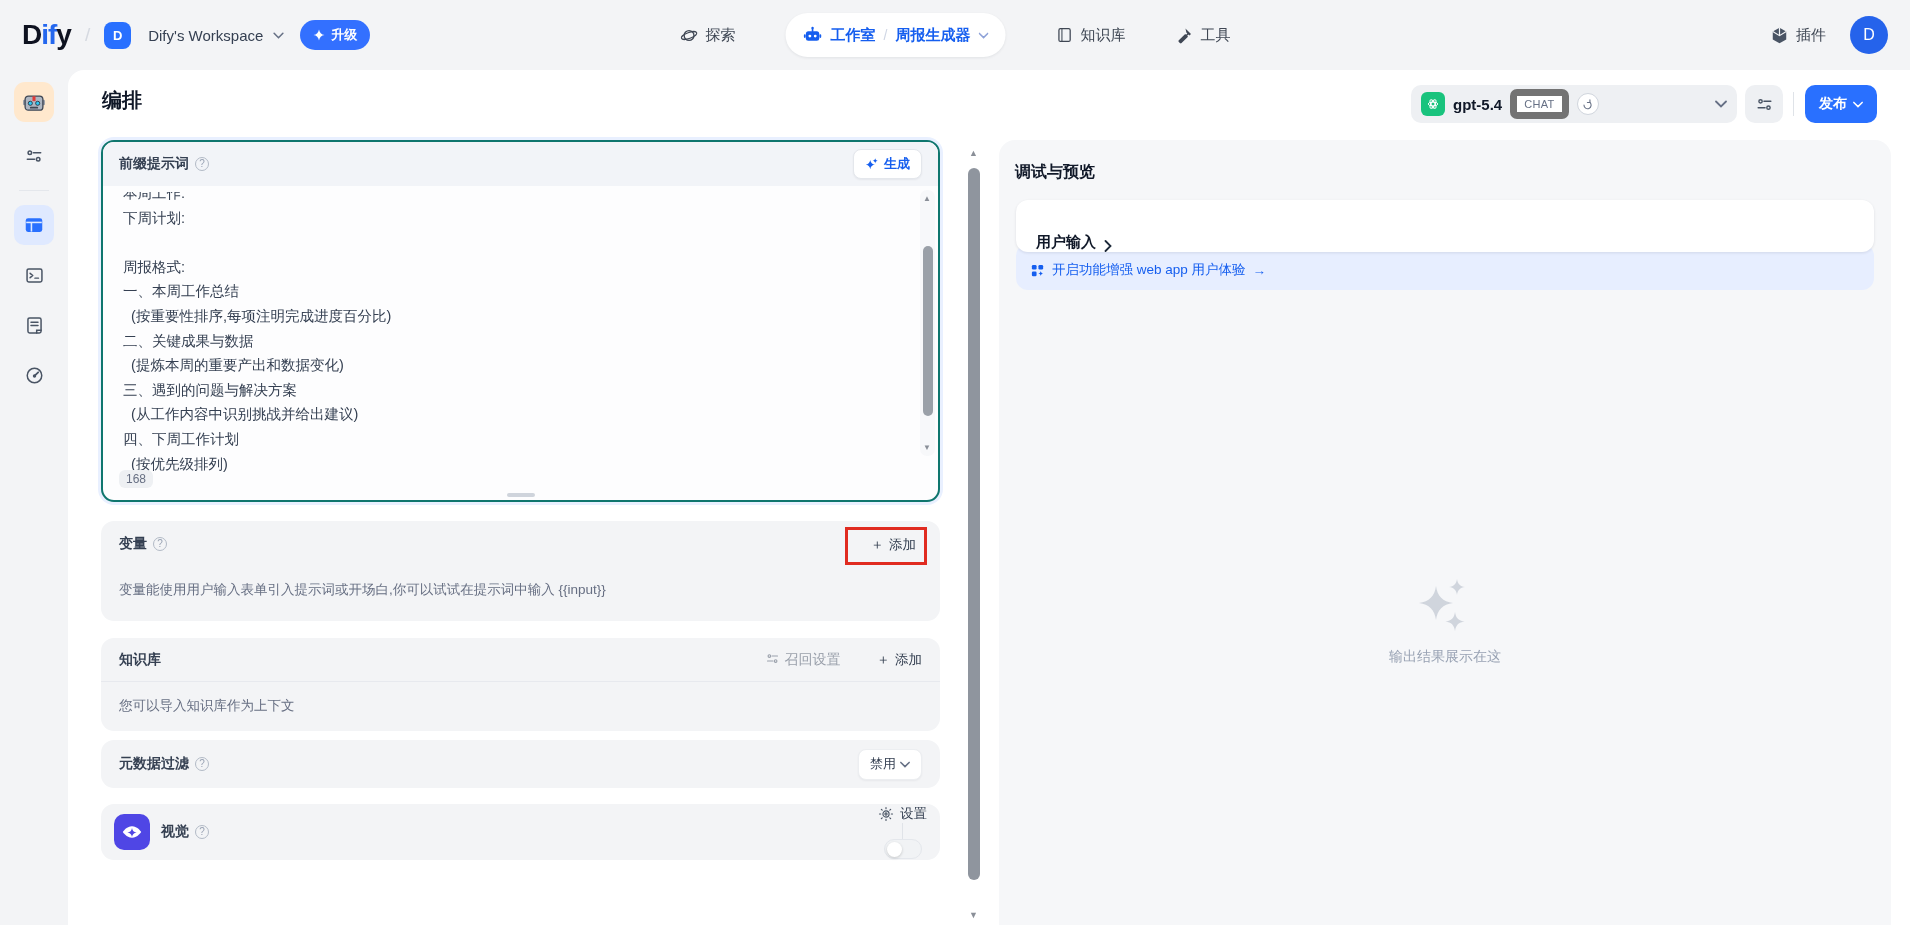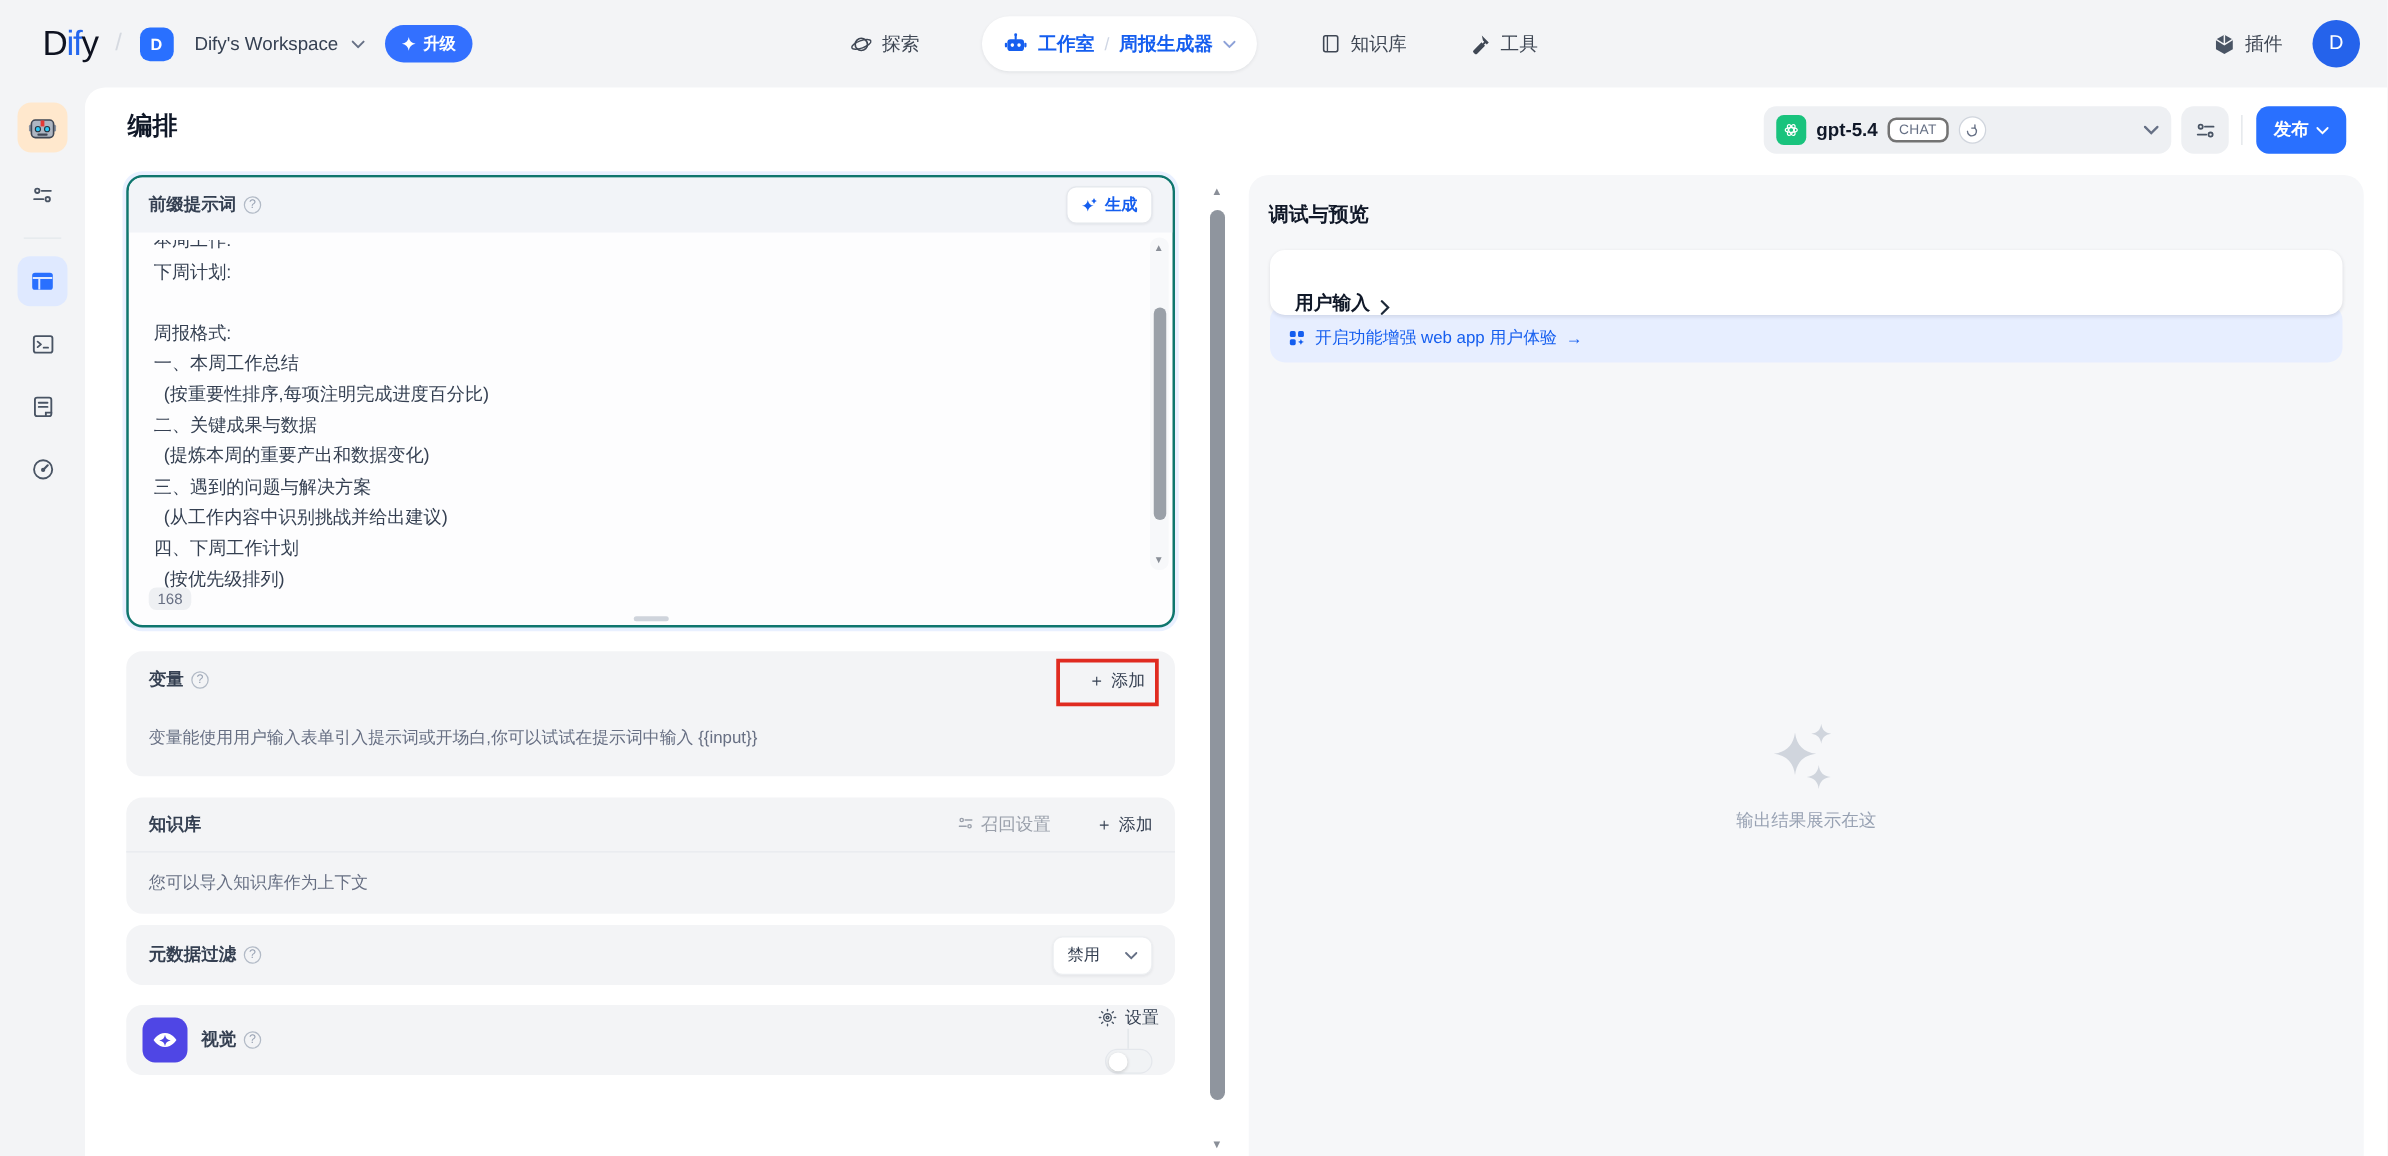--- a/index.html
+++ b/index.html
@@ -3,21 +3,21 @@
 <meta charset="utf-8">
 <style>
   * { margin:0; padding:0; box-sizing:border-box; }
   html,body { width:1910px; height:925px; overflow:hidden; }
   body { font-family:"Liberation Sans","DejaVu Sans",sans-serif; background:#f3f4f6; color:#354052; }
   #app { position:relative; width:1910px; height:925px; background:#f3f4f6; }
 
   
   .nav { position:absolute; left:0; top:0; width:1910px; height:70px; display:flex; align-items:center; padding:0 22px; }
   .nav-left { display:flex; align-items:center; gap:8px; }
-  .logo { font-size:28px; font-weight:400; letter-spacing:-1px; color:#0e1220;margin-left:12px; }
+  .logo { font-size:28px; font-weight:700; letter-spacing:-1px; color:#0e1220; }
   .logo .mid { color:#2467ee; }
   .bc-slash { color:#d5d9e0; font-size:19px; margin:0 6px; }
   .ws-avatar { width:27px; height:27px; border-radius:8px; background:#2970ff; color:#fff; font-size:13px; font-weight:700; display:flex; align-items:center; justify-content:center; }
   .ws-name { font-size:15px; font-weight:500; color:#354052; margin:0 2px 0 9px; }
   .chev { display:inline-block; }
   .upgrade-btn { display:flex; align-items:center; gap:6px; height:30px; padding:0 13px; border-radius:15px; background:#3370ff; color:#fff; font-size:13px; font-weight:600; margin-left:8px; }
   .nav-center { position:absolute; left:50%; top:0; height:70px; transform:translateX(-50%); display:flex; align-items:center; gap:50px; }
   .nav-item { display:flex; align-items:center; gap:7px; font-size:15px; font-weight:500; color:#3f4754; cursor:default; }
   .studio-pill { display:flex; align-items:center; gap:8px; height:44px; padding:0 17px; border-radius:22px; background:#fff; box-shadow:0 1px 3px rgba(16,24,40,.08); }
   .studio-pill .plabel { font-size:15px; font-weight:700; color:#155eef; }
@@ -34,21 +34,21 @@
   .rail-icon.active { background:#dfe9ff; color:#2970ff; margin-bottom:10px; }
   .rail-icon.plain { margin-bottom:10px; }
 
   
   .main { position:absolute; left:68px; top:70px; right:0; bottom:0; background:#fff; border-top-left-radius:16px; }
   .page-title { position:absolute; left:34px; top:17px; font-size:20px; font-weight:700; color:#101828; }
 
   .model-bar { position:absolute; left:1343px; top:15px; width:326px; height:38px; background:#eef0f3; border-radius:10px; display:flex; align-items:center; padding:0 10px; gap:8px; }
   .openai-badge { width:24px; height:24px; border-radius:6px; background:#19c37d; display:flex; align-items:center; justify-content:center; }
   .model-name { font-size:15px; font-weight:600; color:#101828; }
-  .chat-badge { font-size:11px; color:#667085; border:2px solid #737373; border-radius:7px; padding:2px 7px; background:#fff; letter-spacing:.3px; }
+  .chat-badge { font-size:11px; color:#667085; border:7px solid #737373; border-radius:7px; padding:2px 7px; background:#fff; letter-spacing:.3px; }
   .model-refresh { width:22px; height:22px; border-radius:50%; border:1px solid #d0d5dd; background:#fff; display:flex; align-items:center; justify-content:center; color:#667085; }
   .model-bar .spacer { flex:1; }
   .tune-btn { position:absolute; left:1677px; top:15px; width:38px; height:38px; border-radius:10px; background:#eef0f3; display:flex; align-items:center; justify-content:center; color:#495464; }
   .hdr-divider { position:absolute; left:1725px; top:22px; width:1px; height:24px; background:#dfe3e8; }
   .publish-btn { position:absolute; left:1737px; top:15px; width:72px; height:38px; border-radius:10px; background:#2970ff; color:#fff; font-size:14px; font-weight:600; display:flex; align-items:center; justify-content:center; gap:6px; }
 
   
   .prompt-panel { position:absolute; left:33px; top:70px; width:839px; height:362px; border:2px solid #0f766e; border-radius:13px; background:#fdfdfe; box-shadow:0 0 0 3px rgba(41,112,255,.10); overflow:hidden; }
   .prompt-header { height:44px; background:#f2f4f8; display:flex; align-items:center; padding:0 16px; }
   .sec-title { font-size:14px; font-weight:700; color:#354052; }
@@ -70,21 +70,21 @@
   .meta-card { top:670px; height:48px; display:flex; align-items:center; padding:0 18px; }
   .vision-card { top:734px; height:56px; display:flex; align-items:center; padding:0 13px; }
   .card-hrow { display:flex; align-items:center; padding:14px 18px 0 18px; }
   .card-desc { position:absolute; left:18px; top:60px; font-size:13.5px; color:#676f83; }
   .add-btn { display:flex; align-items:center; gap:5px; font-size:13.5px; font-weight:500; color:#354052; }
   .annotation-box { position:absolute; left:744px; top:6px; width:82px; height:38px; border:3px solid #e02b20; pointer-events:none; }
   .vars-add { position:absolute; right:24px; top:15px; }
   .kb-hrow { height:44px; display:flex; align-items:center; padding:0 18px; border-bottom:1px solid #e7e9ee; }
   .recall { display:flex; align-items:flex-start; gap:5px; font-size:14px; color:#9aa0ab; margin-left:auto; margin-right:36px; }
   .kb-desc { position:absolute; left:18px; top:59px; font-size:13.5px; color:#676f83; }
-  .disable-btn { margin-left:auto; height:31px; display:flex; align-items:center; gap:20px; padding:0 11px; background:#fff; border:1px solid #eceef1; border-radius:8px; box-shadow:0 1px 2px rgba(16,24,40,.05); font-size:13px; font-weight:500; color:#354052; }
+  .disable-btn { margin-left:auto; height:31px; display:flex; align-items:center; gap:4px; padding:0 11px; background:#fff; border:1px solid #eceef1; border-radius:8px; box-shadow:0 1px 2px rgba(16,24,40,.05); font-size:13px; font-weight:500; color:#354052; }
   .vision-icon { width:36px; height:36px; border-radius:10px; background:#4f46e5; display:flex; align-items:center; justify-content:center; }
   .vision-title { margin-left:11px; }
   .vision-right { margin-left:auto; display:flex; align-items:center;flex-direction:column; }
   .settings-lnk { display:flex; align-items:center; gap:6px; font-size:13.5px; font-weight:500; color:#354052; }
   .v-divider { width:1px; height:16px; background:#e0e3e8; margin:0 12px; }
   .toggle { width:38px; height:20px; border-radius:10px; background:#f1f3f5; border:1px solid #e4e7ec; position:relative; }
   .toggle .knob { position:absolute; left:2px; top:1.5px; width:15px; height:15px; border-radius:50%; background:#fff; box-shadow:0 1px 3px rgba(0,0,0,.18); }
 
   
   .outer-scroll { position:absolute; left:898px; top:78px; width:17px; height:772px; }

